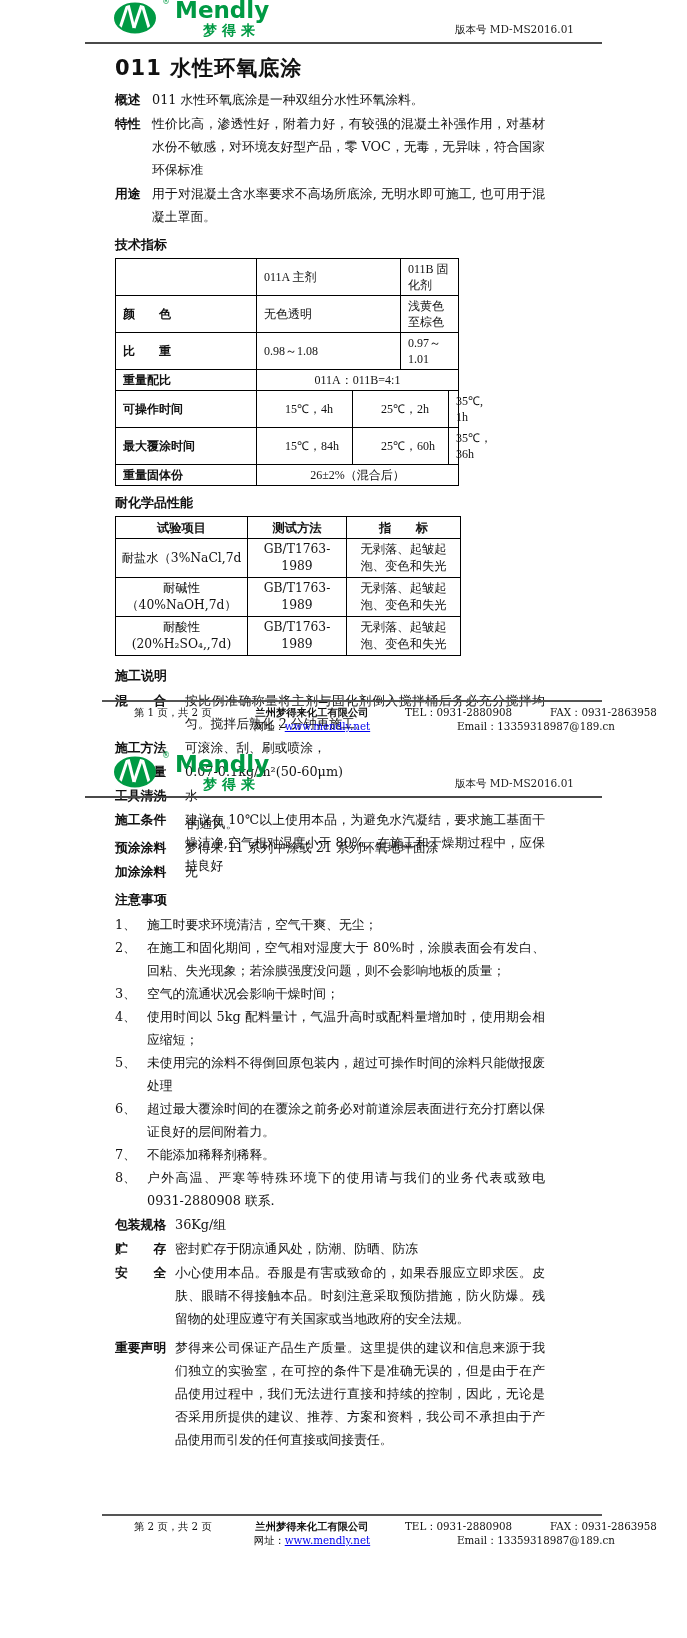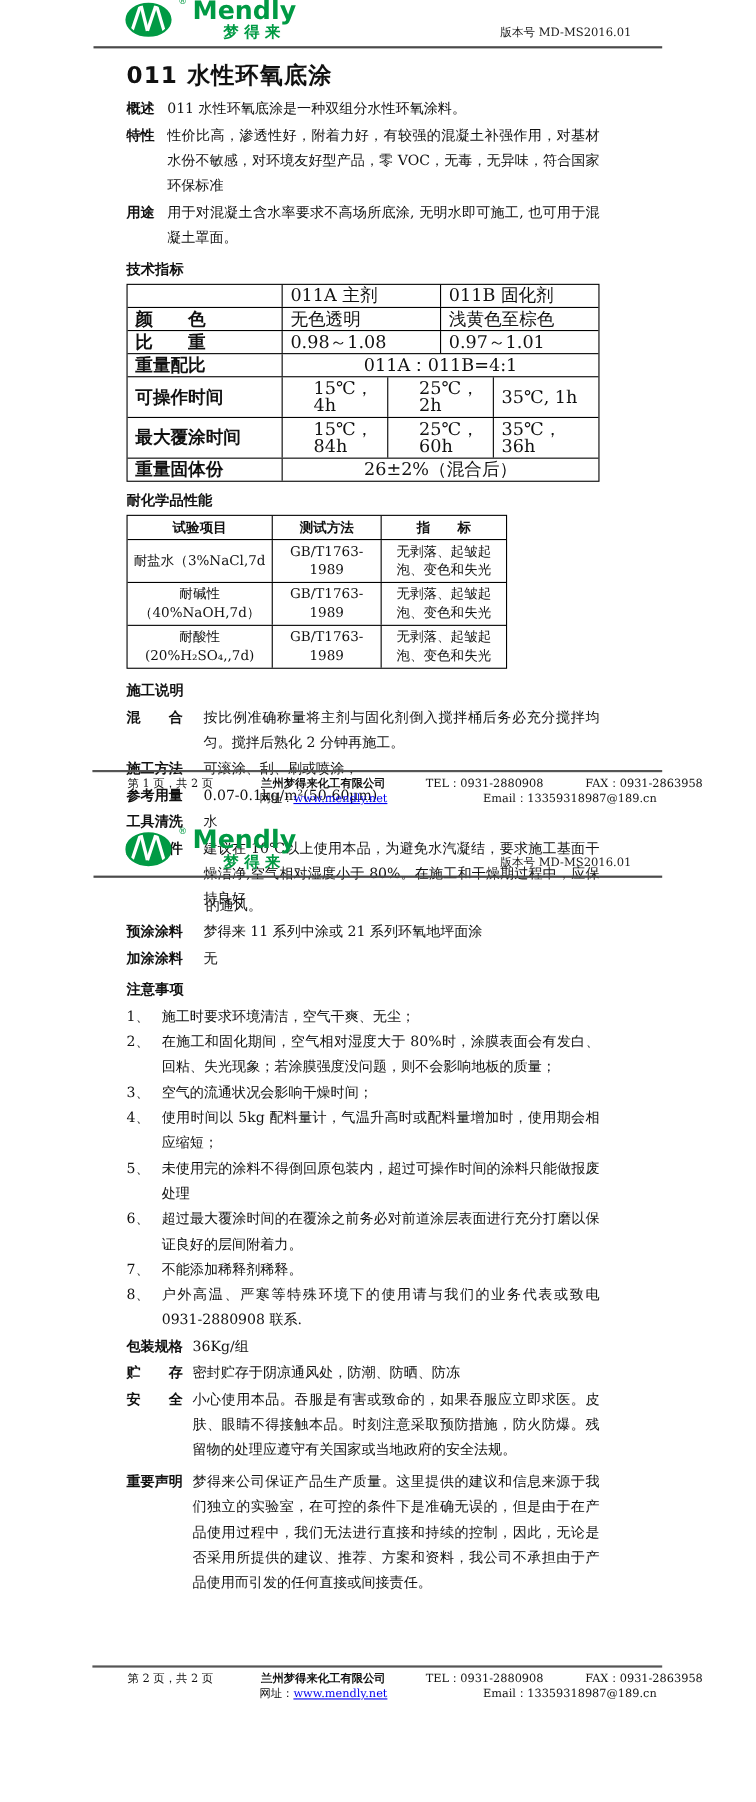--- a/index.html
+++ b/index.html
@@ -26,21 +26,21 @@
 
   .prow{display:flex;line-height:23px;font-size:12.8px;margin-top:1px;}
   .plabel{font-weight:bold;flex:0 0 37px;white-space:nowrap;}
   .plabel.w70{flex:0 0 70px;}
   .plabel.w60{flex:0 0 60px;}
   .ptext{flex:1;text-align:justify;}
 
   .sec-title{font-weight:bold;font-size:13px;margin:8px 0 4px 0;}
 
   
-  .ttable{width:430px;border:1px solid #000;font-size:16px;box-sizing:border-box;}
+  .ttable{width:344px;border:1px solid #000;font-size:12px;box-sizing:border-box;font-family:Liberation Serif, serif;}
   .trow{display:flex;border-top:1px solid #000;}
   .trow:first-child{border-top:none;}
   .tcell{border-left:1px solid #000;padding:2px 7px;line-height:16px;box-sizing:border-box;display:flex;align-items:center;}
   .tcell:first-child{border-left:none;}
   .tc-label{flex:0 0 140px;font-weight:bold;}
   .tc-a{flex:0 0 144px;}
   .tc-b{flex:1;}
   .tc-span{flex:1;justify-content:center;text-align:center;}
   .tc-t{flex:0 0 96px;padding-left:28px;}
   .tc-t3{flex:1;}
@@ -57,21 +57,21 @@
   .chead .ccell{font-weight:bold;}
 
   
   .note{display:flex;line-height:23px;font-size:12.8px;}
   .note-num{flex:0 0 32px;}
   .note-text{flex:1;text-align:justify;}
 
   .indent-cont{margin-left:72px;line-height:23px;font-size:12.8px;}
 
   
-  .pfooter{position:absolute;left:84px;right:85px;border-top:2px solid #555;padding-top:3px;font-size:10.3px;line-height:14px;}
+  .pfooter{position:absolute;left:102px;right:85px;border-top:2px solid #555;padding-top:3px;font-size:10.3px;line-height:14px;}
   .pf-row{display:flex;align-items:flex-start;}
   .pf-page{flex:0 0 135px;padding-left:32px;box-sizing:border-box;white-space:nowrap;}
   .pf-mid{flex:0 0 150px;text-align:center;}
   .pf-company{font-weight:bold;white-space:nowrap;}
   .pf-right{flex:1;padding-left:18px;}
   .pf-telfax{display:flex;gap:38px;white-space:nowrap;justify-content:space-between;}
   .pf-email{margin-left:52px;white-space:nowrap;}
   .pf-web{white-space:nowrap;}
   .link{color:#0000EE;text-decoration:underline;cursor:pointer;}
 </style>

